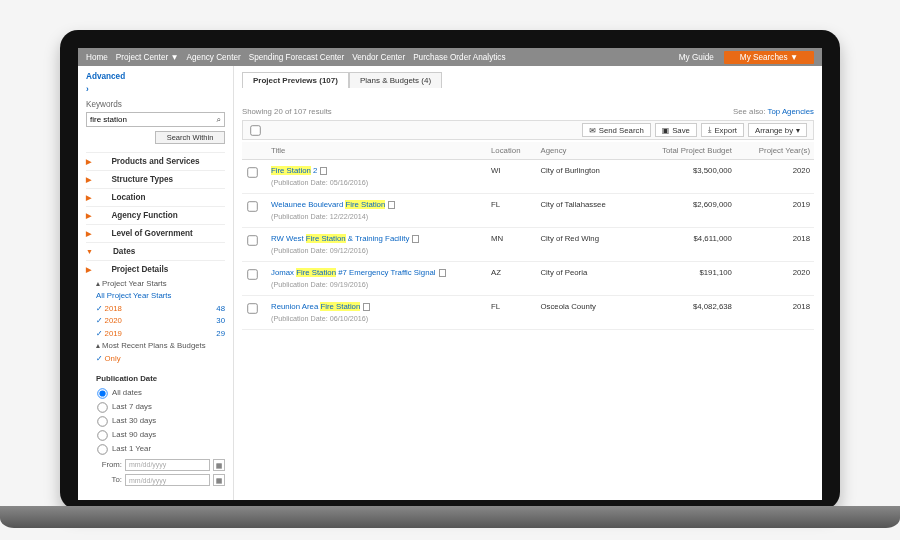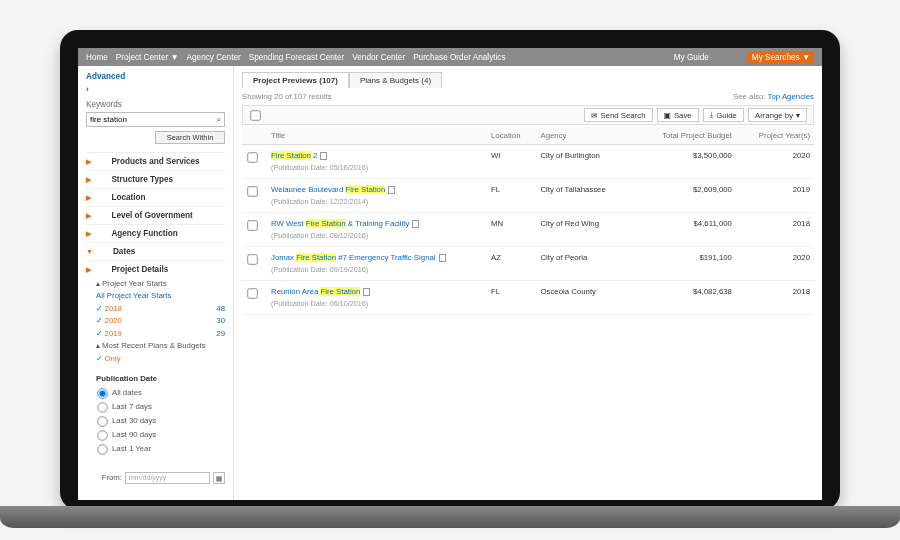--- a/index.html
+++ b/index.html
@@ -35,30 +35,30 @@
     display: flex; flex-direction: column;
   }
 
   
   .topnav {
     background: #8a8a8a;
     color: #fff;
     display: flex; align-items: center;
     padding: 0 8px;
     height: 18px;
-    gap: 24px;
+    gap: 4px;
   }
   .topnav .nav-left { display: flex; gap: 8px; flex: 1; }
   .topnav .item { cursor: pointer; white-space: nowrap; }
   .topnav .myguide { margin-right: 6px; }
   .topnav .mysearches {
     background: #e96a15;
-    padding: 2px 4px;
+    padding: 2px 16px;
     border-radius: 1px;
-    display: flex; gap: 4px; align-items: center; margin-left: 9px;
+    display: flex; gap: 4px; align-items: center;
   }
 
   .content { display: flex; flex: 1; overflow: hidden; }
 
   
   .sidebar {
     width: 156px;
     padding: 6px 8px;
     border-right: 1px solid #e1e1e1;
     overflow: hidden;
@@ -81,31 +81,31 @@
     padding: 4px 0; border-top: 1px solid #eee;
     font-weight: bold; color: #333;
   }
   .facet-head .caret { color: #e96a15; font-size: 7px; }
   .facet-sub { padding-left: 10px; font-size: 7.8px; color: #555; line-height: 1.6; }
   .facet-sub .link { color: #0b66c3; display: flex; justify-content: space-between; }
   .facet-sub .yr { color: #e96a15; }
   .facet-sub .check::before { content: "✓"; color: #0b66c3; margin-right: 2px; }
   .radio-list label { display: flex; align-items: center; gap: 3px; margin: 1px 0; }
   .radio-list input { margin: 0; transform: scale(.8); }
-  .date-row { display: flex; align-items: center; gap: 3px; margin: 16px 0; }
+  .date-row { display: flex; align-items: center; gap: 3px; margin: 3px 0; }
   .date-row .lab { width: 26px; text-align: right; }
   .date-row .box {
     border: 1px solid #bbb; height: 12px; flex: 1;
     font-size: 7px; color: #aaa; padding: 0 3px; display: flex; align-items: center;
   }
   .date-row .cal { border: 1px solid #bbb; width: 12px; height: 12px; text-align: center; font-size: 7px; }
 
   
   .main { flex: 1; padding: 6px 8px; overflow: hidden; display: flex; flex-direction: column; }
-  .tabs { display: flex; gap: 0; margin-bottom: 4px; }
+  .tabs { display: flex; gap: 0; margin-bottom: 19px; }
   .tab {
     border: 1px solid #ccc; border-bottom: 0; padding: 3px 10px;
     font-size: 8px; background: #f6f6f6;
   }
   .tab.active { background: #fff; font-weight: bold; }
   .results-sub { color: #888; font-size: 7.8px; margin-bottom: 4px; display: flex; justify-content: space-between; }
   .results-sub .also a { color: #0b66c3; }
   .toolbar {
     border: 1px solid #ddd; background: #fafafa;
     display: flex; align-items: center; justify-content: space-between;
@@ -167,25 +167,25 @@
         <div class="facet-head">
             <span class="caret">▶</span>
             <span>Structure Types</span>
           </div>
         <div class="facet-head">
             <span class="caret">▶</span>
             <span>Location</span>
           </div>
         <div class="facet-head">
             <span class="caret">▶</span>
+            <span>Agency Function</span>
+          </div>
+        <div class="facet-head">
+            <span class="caret">▶</span>
             <span>Level of Government</span>
-          </div>
-        <div class="facet-head">
-            <span class="caret">▶</span>
-            <span>Agency Function</span>
           </div>
         <div class="facet-head">
             <span class="caret">▼</span>
             <span>Dates</span>
           </div>
         <div class="facet-head">
             <span class="caret">▶</span>
             <span>Project Details</span>
           </div>
 
@@ -261,21 +261,21 @@
             <span class="btn">
                 <span>✉</span>
                 <span>Send Search</span>
               </span>
             <span class="btn">
                 <span>▣</span>
                 <span>Save</span>
               </span>
             <span class="btn">
                 <span>⤓</span>
-                <span>Guide</span>
+                <span>Export</span>
               </span>
             <span class="btn">
                 <span>Arrange by</span> 
                 <span>▾</span>
               </span>
           </div>
         </div>
 
         <table>
           <thead>

